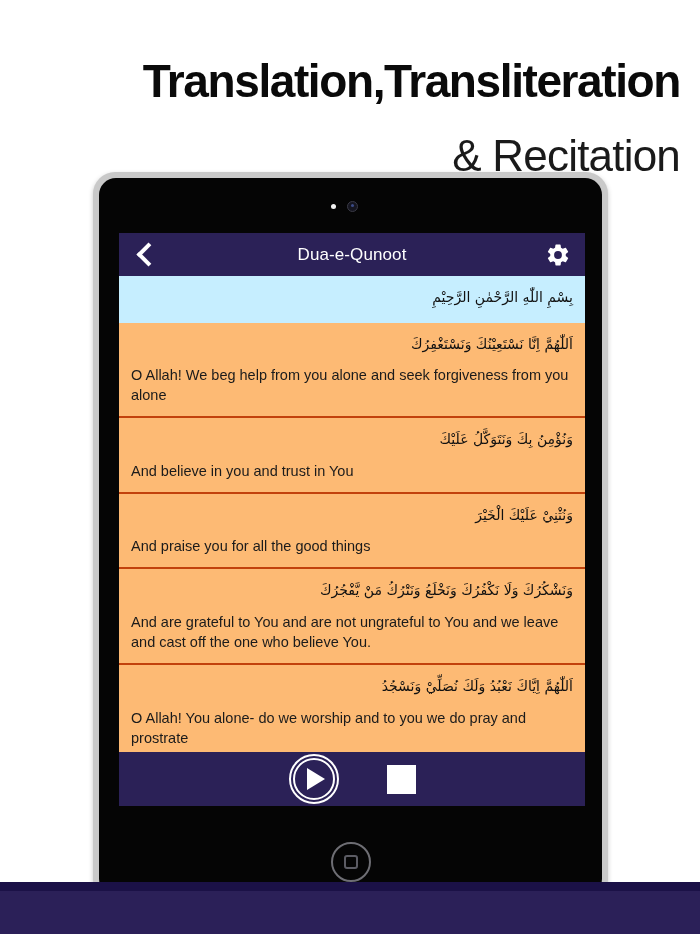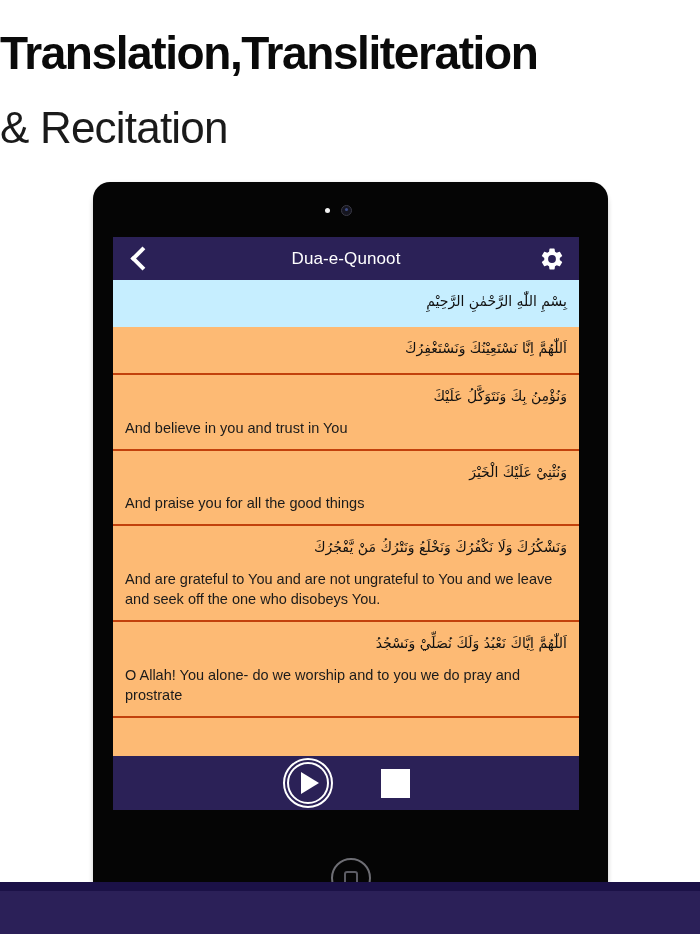--- a/index.html
+++ b/index.html
@@ -14,23 +14,23 @@
     position: relative;
     overflow: hidden;
     font-family: "Liberation Sans", sans-serif;
     -webkit-font-smoothing: antialiased;
   }
 
   
   .promo {
     position: absolute;
     left: 0;
-    top: 28px;
+    top: 56px;
     width: 680px;
-    text-align: left;
+    text-align: right;
   }
   .promo-line1 {
     font-family: "Liberation Sans", sans-serif;
     font-weight: 700;
     font-size: 46px;
     letter-spacing: -1.4px;
     color: #0a0a0a;
     line-height: 1.12;
     white-space: nowrap;
   }
@@ -59,26 +59,27 @@
     top: 891px;
     width: 700px;
     height: 43px;
     background: #2b2058;
   }
 
   
   .tablet {
     position: absolute;
     left: 93px;
-    top: 182px;
+    top: 172px;
     width: 515px;
     height: 730px;
     background: #c9c9c9;
     border-radius: 22px;
     box-sizing: border-box;
+    padding: 6px;
     box-shadow: 0 2px 5px rgba(0,0,0,0.22);
   }
   .tablet-inner {
     position: relative;
     width: 100%;
     height: 100%;
     background: #050505;
     border-radius: 17px;
     box-sizing: border-box;
     overflow: hidden;
@@ -307,35 +308,36 @@
       </div>
 
       <div class="verse-list">
 
         <div class="verse highlight">
           <div class="verse-arabic">بِسْمِ اللّٰهِ الرَّحْمٰنِ الرَّحِيْمِ</div>
         </div>
 
         <div class="verse">
           <div class="verse-arabic">اَللّٰهُمَّ اِنَّا نَسْتَعِيْنُكَ وَنَسْتَغْفِرُكَ</div>
+          <div class="verse-translation">O Allah! We beg help from you alone and seek forgiveness from you alone</div>
         </div>
 
         <div class="verse">
           <div class="verse-arabic">وَنُؤْمِنُ بِكَ وَنَتَوَكَّلُ عَلَيْكَ</div>
           <div class="verse-translation">And believe in you and trust in You</div>
         </div>
 
         <div class="verse">
           <div class="verse-arabic">وَنُثْنِيْ عَلَيْكَ الْخَيْرَ</div>
           <div class="verse-translation">And praise you for all the good things</div>
         </div>
 
         <div class="verse">
           <div class="verse-arabic">وَنَشْكُرُكَ وَلَا نَكْفُرُكَ وَنَخْلَعُ وَنَتْرُكُ مَنْ يَّفْجُرُكَ</div>
-          <div class="verse-translation">And are grateful to You and are not ungrateful to You and we leave and seek off the one  who disobeys You.</div>
+          <div class="verse-translation">And are grateful to You and are not ungrateful to You and we leave and cast off the one  who believe You.</div>
         </div>
 
         <div class="verse">
           <div class="verse-arabic">اَللّٰهُمَّ اِيَّاكَ نَعْبُدُ وَلَكَ نُصَلِّيْ وَنَسْجُدُ</div>
           <div class="verse-translation">O Allah! You alone- do we worship and to you we do pray and prostrate</div>
         </div>
 
       </div>
 
       <div class="player-bar">

